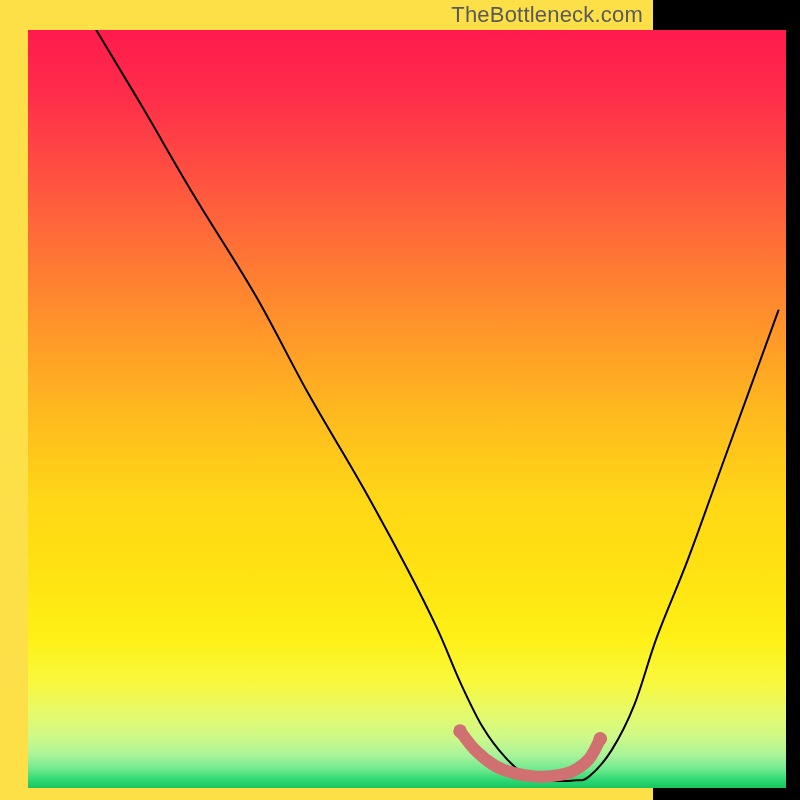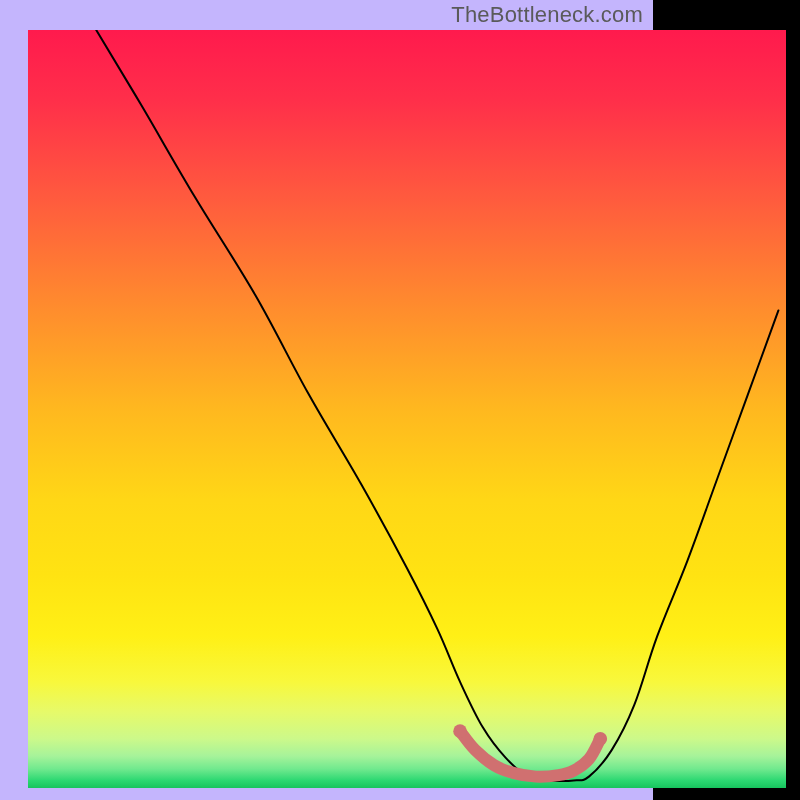--- a/index.html
+++ b/index.html
@@ -8,21 +8,21 @@
     width: 800px;
     height: 800px;
     background: #000;
     font-family: Arial, Helvetica, sans-serif;
     overflow: hidden;
   }
   .frame {
     position: relative;
     width: 653px;
     height: 800px;
-    background: #c4b5fd;
+    background: #fde047;
   }
   .watermark {
     position: absolute;
     top: 2px;
     right: 10px;
     color: #5a5a5a;
     font-size: 22px;
     font-weight: 500;
     letter-spacing: 0.2px;
     z-index: 10;

